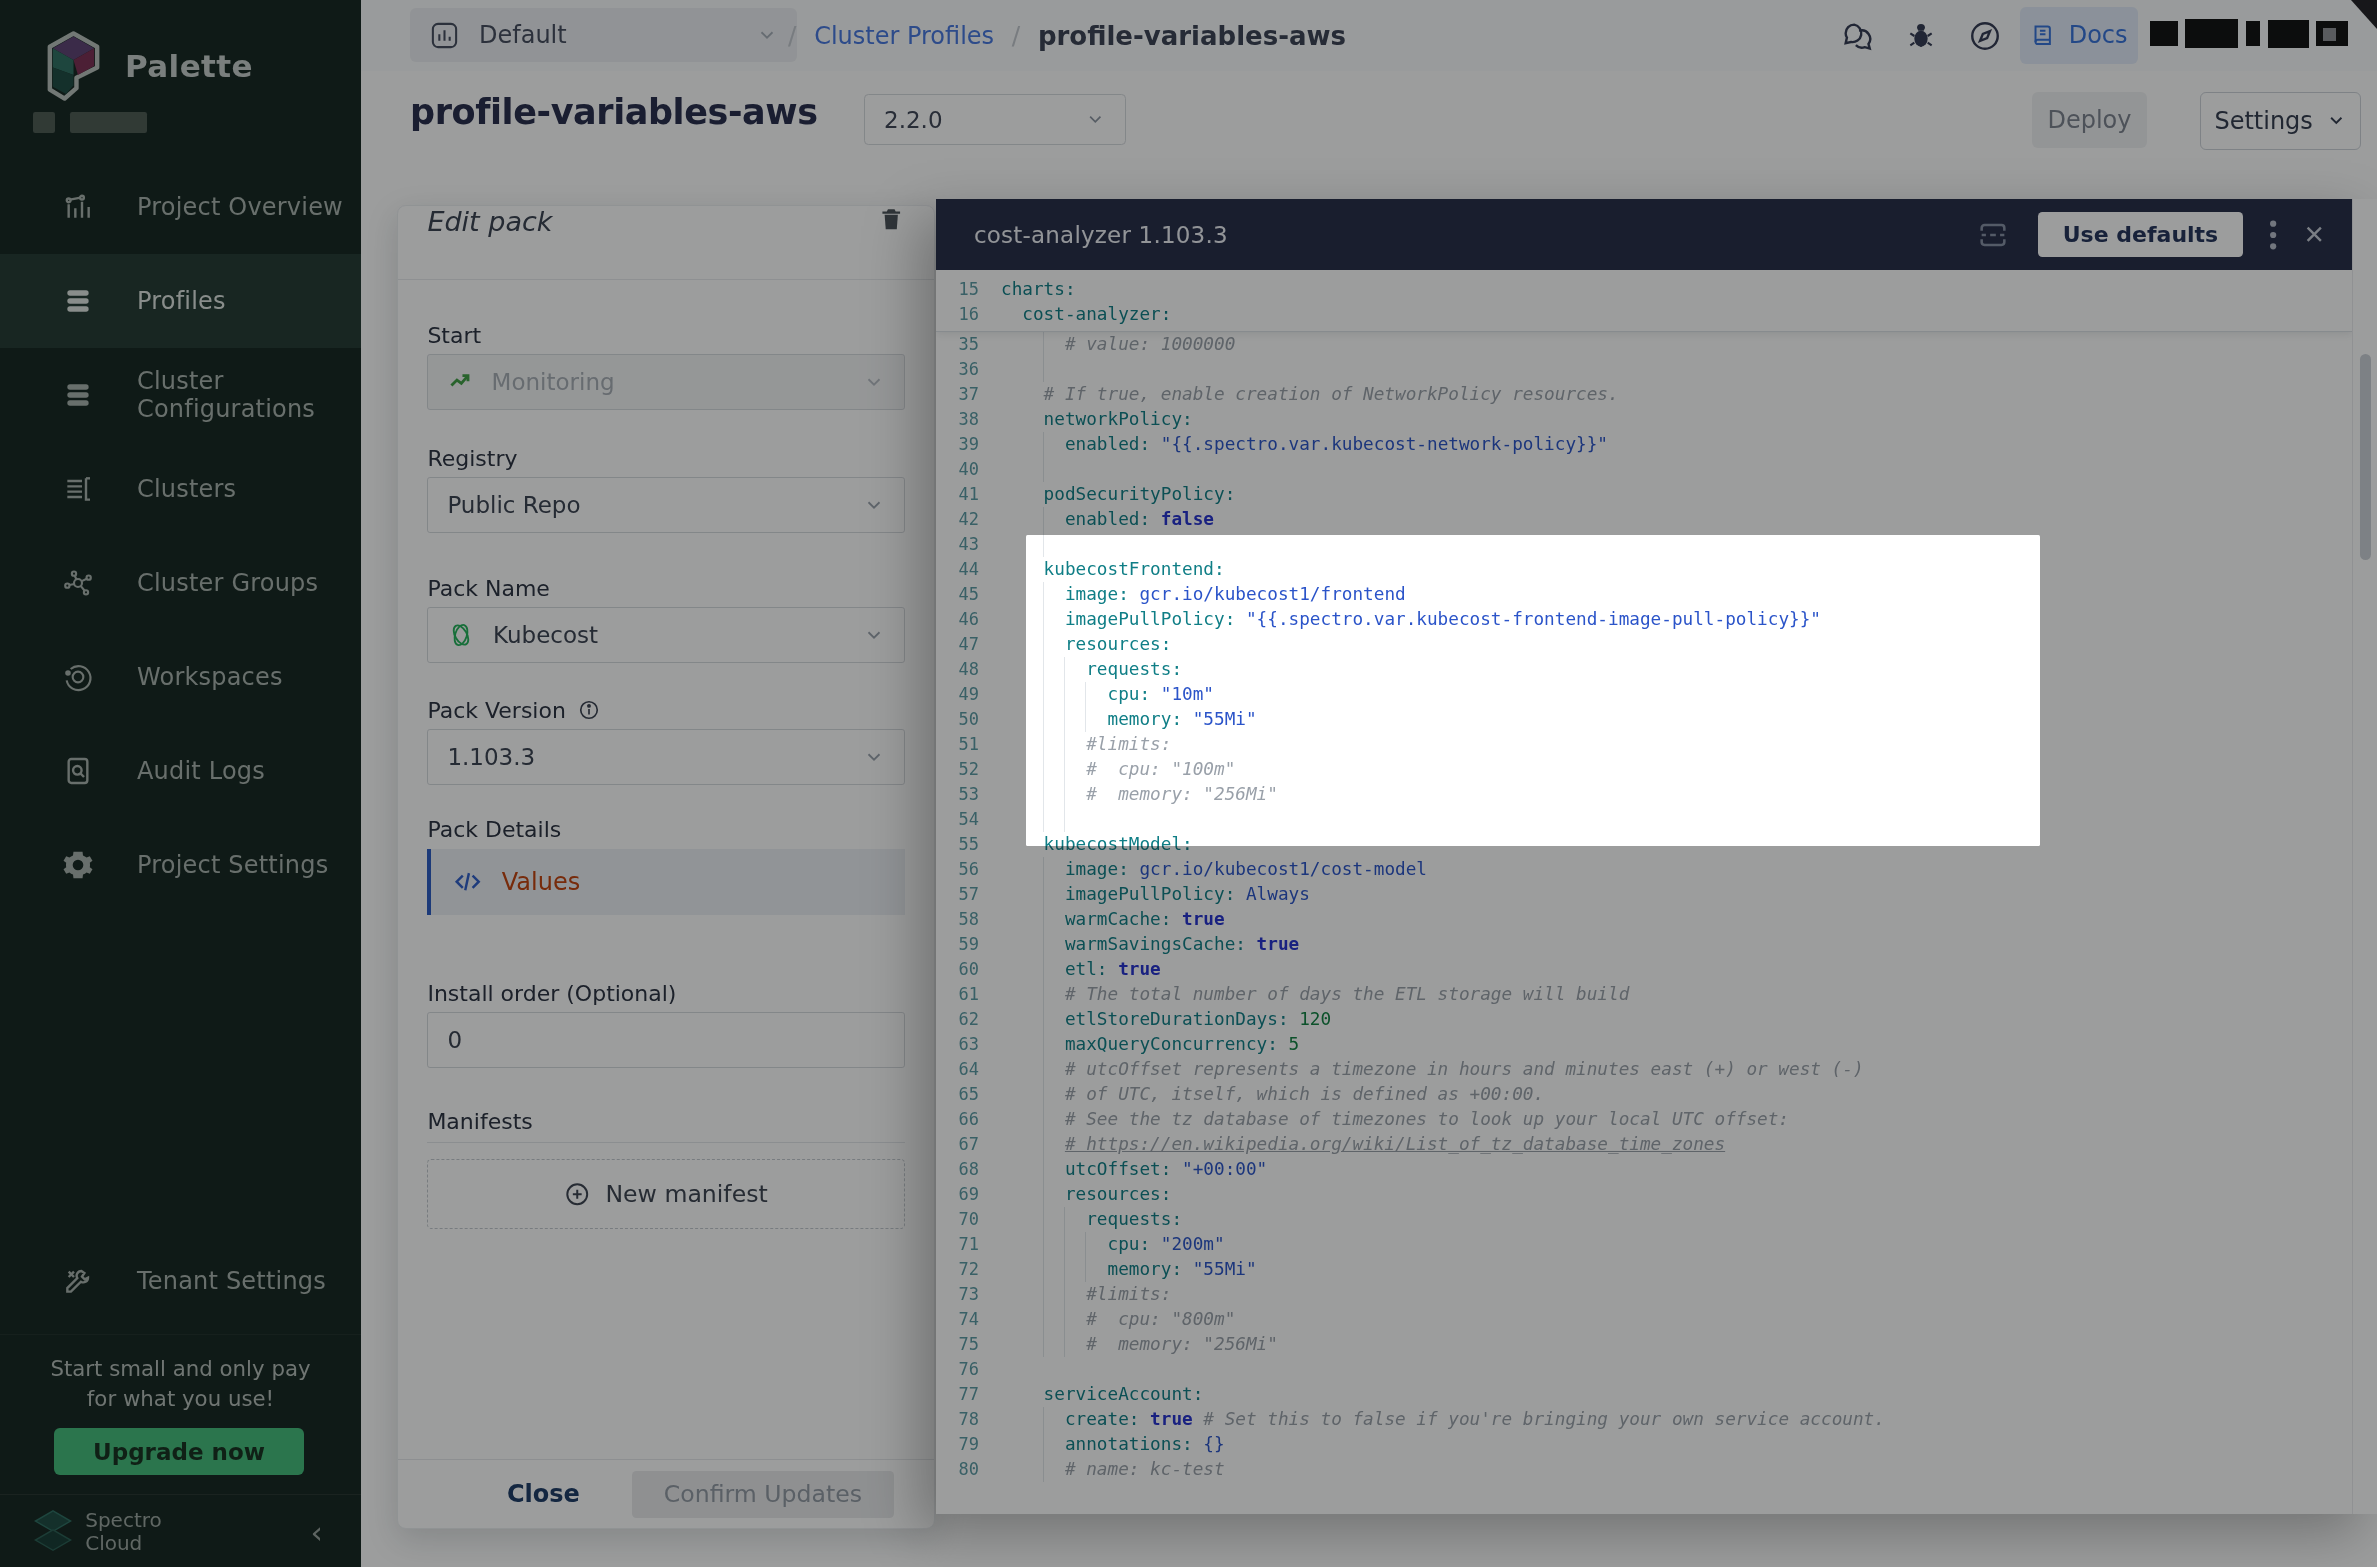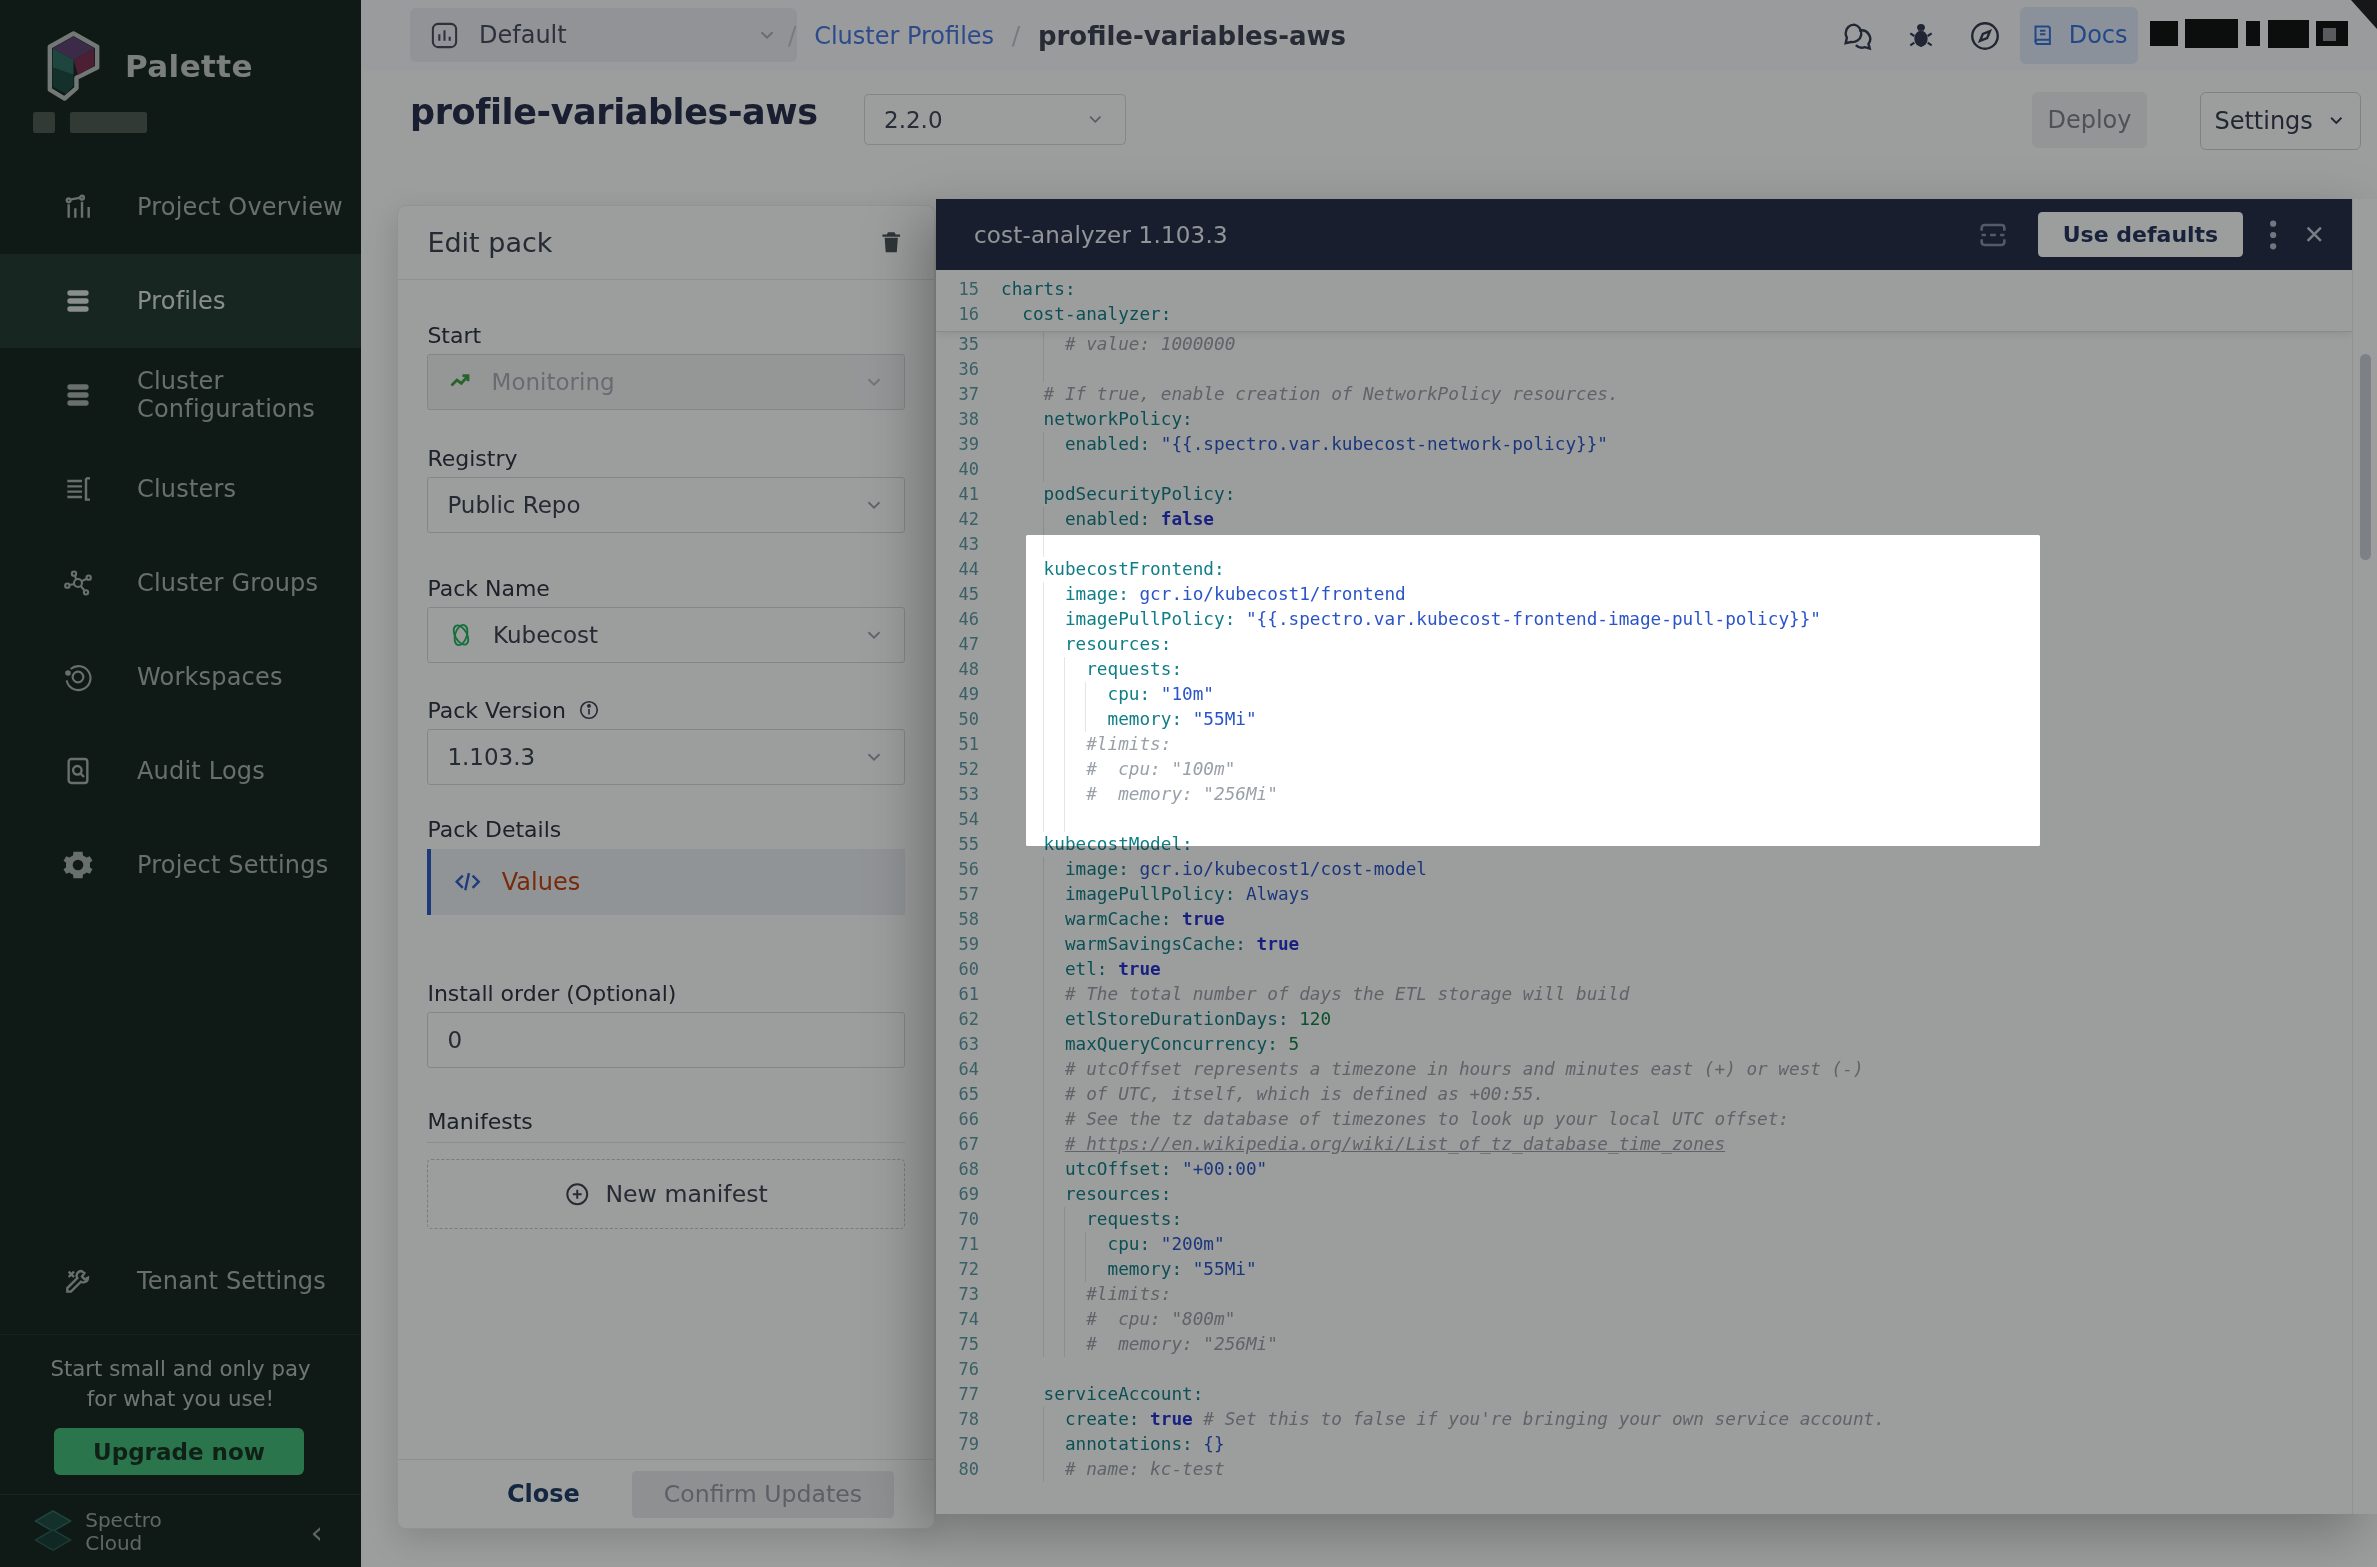--- a/index.html
+++ b/index.html
@@ -59,21 +59,21 @@
   .ver-select span{font-size:23px;color:#3e4556;flex:1;}
   .btn-deploy{position:absolute;left:1671px;top:20.6px;width:115px;height:56px;background:#f1f2f4;border-radius:5.9px;
               display:flex;align-items:center;justify-content:center;font-size:24px;color:#7c828e;}
   .btn-settings{position:absolute;left:1811px;top:20.6px;width:159px;height:56px;border:1.5px solid #cdd2d9;background:#fff;
               border-radius:5.9px;display:flex;align-items:center;justify-content:center;gap:13.2px;
               font-size:24px;color:#333b4e;font-weight:500;cursor:pointer;margin-left:28px;}
 
   
   .card{position:absolute;left:397px;top:205px;width:538px;height:1324px;background:#fff;border:0.7px solid #eceef1;
         border-radius:8.8px;box-shadow:0 10.3px 32px rgba(20,30,40,.16);z-index:8;box-sizing:border-box;}
-  .card-head{height:73px;border-bottom:1.5px solid #e8eaed;display:flex;align-items:center;padding:0 29.4px;}
+  .card-head{height:73px;border-bottom:1.5px solid #e8eaed;display:flex;align-items:flex-start;padding:0 29.4px;font-style:italic;}
   .card-title{font-size:27px;font-weight:500;color:#3a4150;flex:1;}
   .trash{color:#4a5158;cursor:pointer;}
   .card-body{padding:0 29.4px;}
   .f-label{font-size:22px;font-weight:500;color:#2a3140;display:flex;align-items:center;gap:11.8px;}
   .sel{height:56px;border:1.5px solid #d6dade;border-radius:2.9px;background:#fff;display:flex;align-items:center;
        padding:0 19px;margin-top:5.9px;font-size:23px;color:#3a4150;cursor:pointer;box-sizing:border-box;}
   .sel .grow{flex:1;}
   .sel.disabled{background:#f4f5f6;color:#a7adb5;cursor:default;}
   .sel .lead-ic{margin-right:17.7px;}
   .chev{color:#9aa2ad;}
@@ -446,21 +446,21 @@
             <div class="code-row"><span class="gut">55</span><span class="ct"><span class="guides" style="width: 2ch;"></span>    <span class="tok-k">kubecostModel:</span></span></div>
             <div class="code-row"><span class="gut">56</span><span class="ct"><span class="guides" style="width: 4ch;"></span>      <span class="tok-k">image:</span><span class="tok-v"> gcr.io/kubecost1/cost-model</span></span></div>
             <div class="code-row"><span class="gut">57</span><span class="ct"><span class="guides" style="width: 4ch;"></span>      <span class="tok-k">imagePullPolicy:</span><span class="tok-v"> Always</span></span></div>
             <div class="code-row"><span class="gut">58</span><span class="ct"><span class="guides" style="width: 4ch;"></span>      <span class="tok-k">warmCache:</span><span class="tok-b"> true</span></span></div>
             <div class="code-row"><span class="gut">59</span><span class="ct"><span class="guides" style="width: 4ch;"></span>      <span class="tok-k">warmSavingsCache:</span><span class="tok-b"> true</span></span></div>
             <div class="code-row"><span class="gut">60</span><span class="ct"><span class="guides" style="width: 4ch;"></span>      <span class="tok-k">etl:</span><span class="tok-b"> true</span></span></div>
             <div class="code-row"><span class="gut">61</span><span class="ct"><span class="guides" style="width: 4ch;"></span>      <span class="tok-c"># The total number of days the ETL storage will build</span></span></div>
             <div class="code-row"><span class="gut">62</span><span class="ct"><span class="guides" style="width: 4ch;"></span>      <span class="tok-k">etlStoreDurationDays:</span><span class="tok-n"> 120</span></span></div>
             <div class="code-row"><span class="gut">63</span><span class="ct"><span class="guides" style="width: 4ch;"></span>      <span class="tok-k">maxQueryConcurrency:</span><span class="tok-n"> 5</span></span></div>
             <div class="code-row"><span class="gut">64</span><span class="ct"><span class="guides" style="width: 4ch;"></span>      <span class="tok-c"># utcOffset represents a timezone in hours and minutes east (+) or west (-)</span></span></div>
-            <div class="code-row"><span class="gut">65</span><span class="ct"><span class="guides" style="width: 4ch;"></span>      <span class="tok-c"># of UTC, itself, which is defined as +00:55.</span></span></div>
+            <div class="code-row"><span class="gut">65</span><span class="ct"><span class="guides" style="width: 4ch;"></span>      <span class="tok-c"># of UTC, itself, which is defined as +00:00.</span></span></div>
             <div class="code-row"><span class="gut">66</span><span class="ct"><span class="guides" style="width: 4ch;"></span>      <span class="tok-c"># See the tz database of timezones to look up your local UTC offset:</span></span></div>
             <div class="code-row"><span class="gut">67</span><span class="ct"><span class="guides" style="width: 4ch;"></span>      <span class="tok-l"># https://en.wikipedia.org/wiki/List_of_tz_database_time_zones</span></span></div>
             <div class="code-row"><span class="gut">68</span><span class="ct"><span class="guides" style="width: 4ch;"></span>      <span class="tok-k">utcOffset:</span><span class="tok-s"> "+00:00"</span></span></div>
             <div class="code-row"><span class="gut">69</span><span class="ct"><span class="guides" style="width: 4ch;"></span>      <span class="tok-k">resources:</span></span></div>
             <div class="code-row"><span class="gut">70</span><span class="ct"><span class="guides" style="width: 6ch;"></span>        <span class="tok-k">requests:</span></span></div>
             <div class="code-row"><span class="gut">71</span><span class="ct"><span class="guides" style="width: 8ch;"></span>          <span class="tok-k">cpu:</span><span class="tok-s"> "200m"</span></span></div>
             <div class="code-row"><span class="gut">72</span><span class="ct"><span class="guides" style="width: 8ch;"></span>          <span class="tok-k">memory:</span><span class="tok-s"> "55Mi"</span></span></div>
             <div class="code-row"><span class="gut">73</span><span class="ct"><span class="guides" style="width: 6ch;"></span>        <span class="tok-c">#limits:</span></span></div>
             <div class="code-row"><span class="gut">74</span><span class="ct"><span class="guides" style="width: 6ch;"></span>        <span class="tok-c">#  cpu: "800m"</span></span></div>
             <div class="code-row"><span class="gut">75</span><span class="ct"><span class="guides" style="width: 6ch;"></span>        <span class="tok-c">#  memory: "256Mi"</span></span></div>

